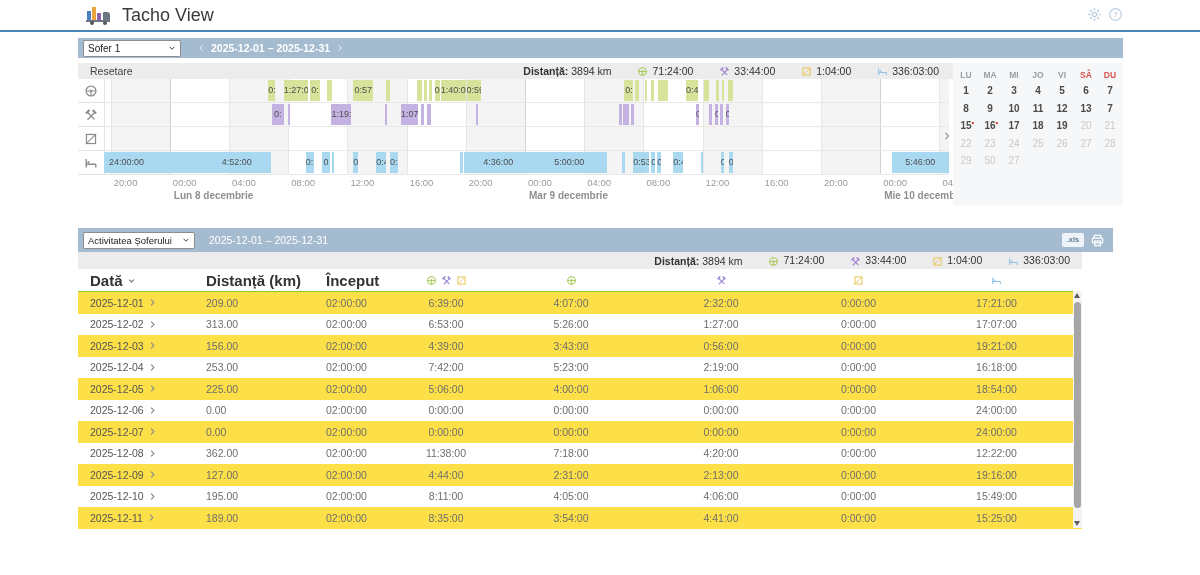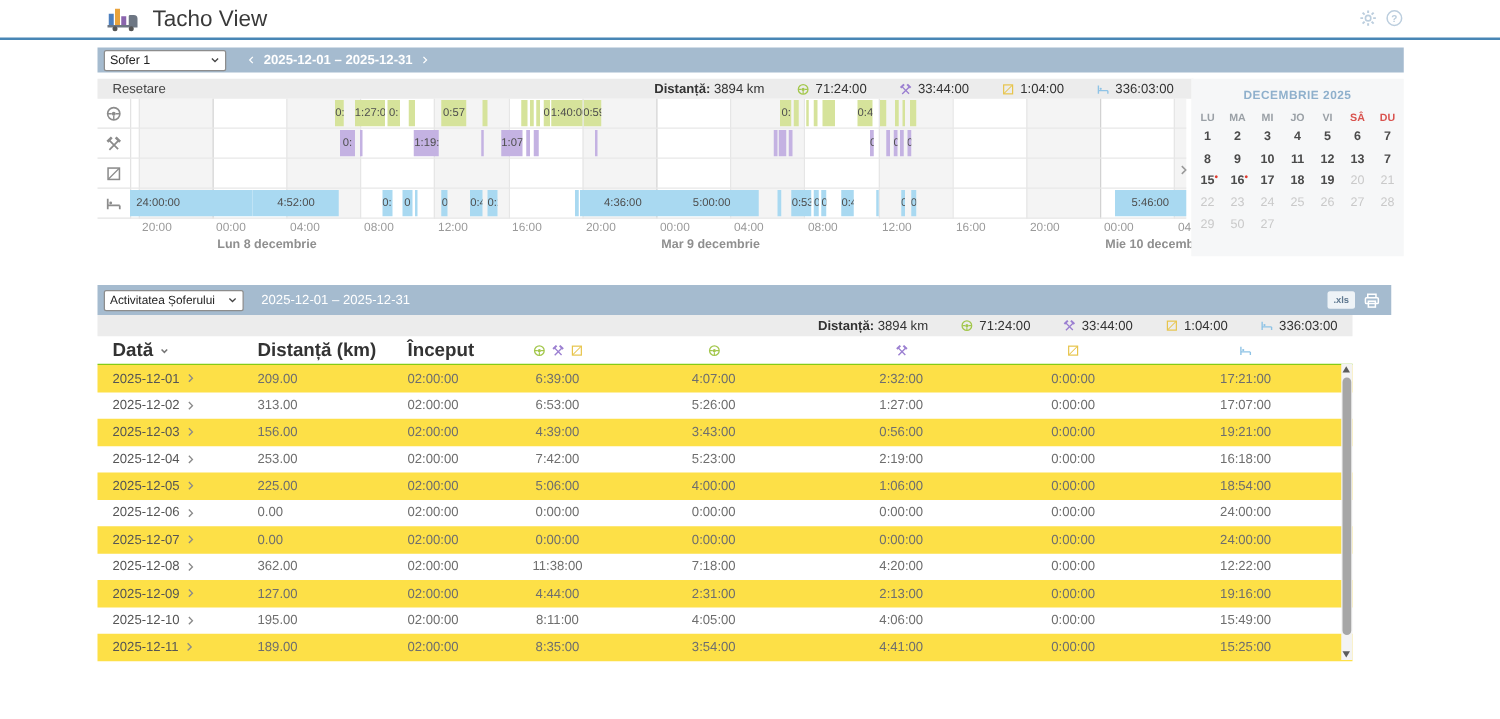--- a/index.html
+++ b/index.html
@@ -305,21 +305,20 @@
         <div class="dayrow">
           <span class="dlabel" style="left:7.793345008756567%">Lun 8 decembrie</span>
           <span class="dlabel" style="left:49.824868651488615%">Mar 9 decembrie</span>
           <span class="dlabel" style="left:91.85639229422067%">Mie 10 decembrie</span>
         </div>
       </div>
     <span class="nextchev icn"><svg viewBox="0 0 16 16">
           <path d="M5.5 3l5 5-5 5" fill="none" stroke="currentColor" stroke-width="2"></path>
         </svg></span>
     <div class="calendar">
-      <div class="calmonth">DECEMBRIE 2025</div>
       <div class="calgrid" id="calgrid">
           <span class="cwd">LU</span>
           <span class="cwd">MA</span>
           <span class="cwd">MI</span>
           <span class="cwd">JO</span>
           <span class="cwd">VI</span>
           <span class="cwd red">SÂ</span>
           <span class="cwd red">DU</span>
           <span class="cday">1</span>
           <span class="cday">2</span>

